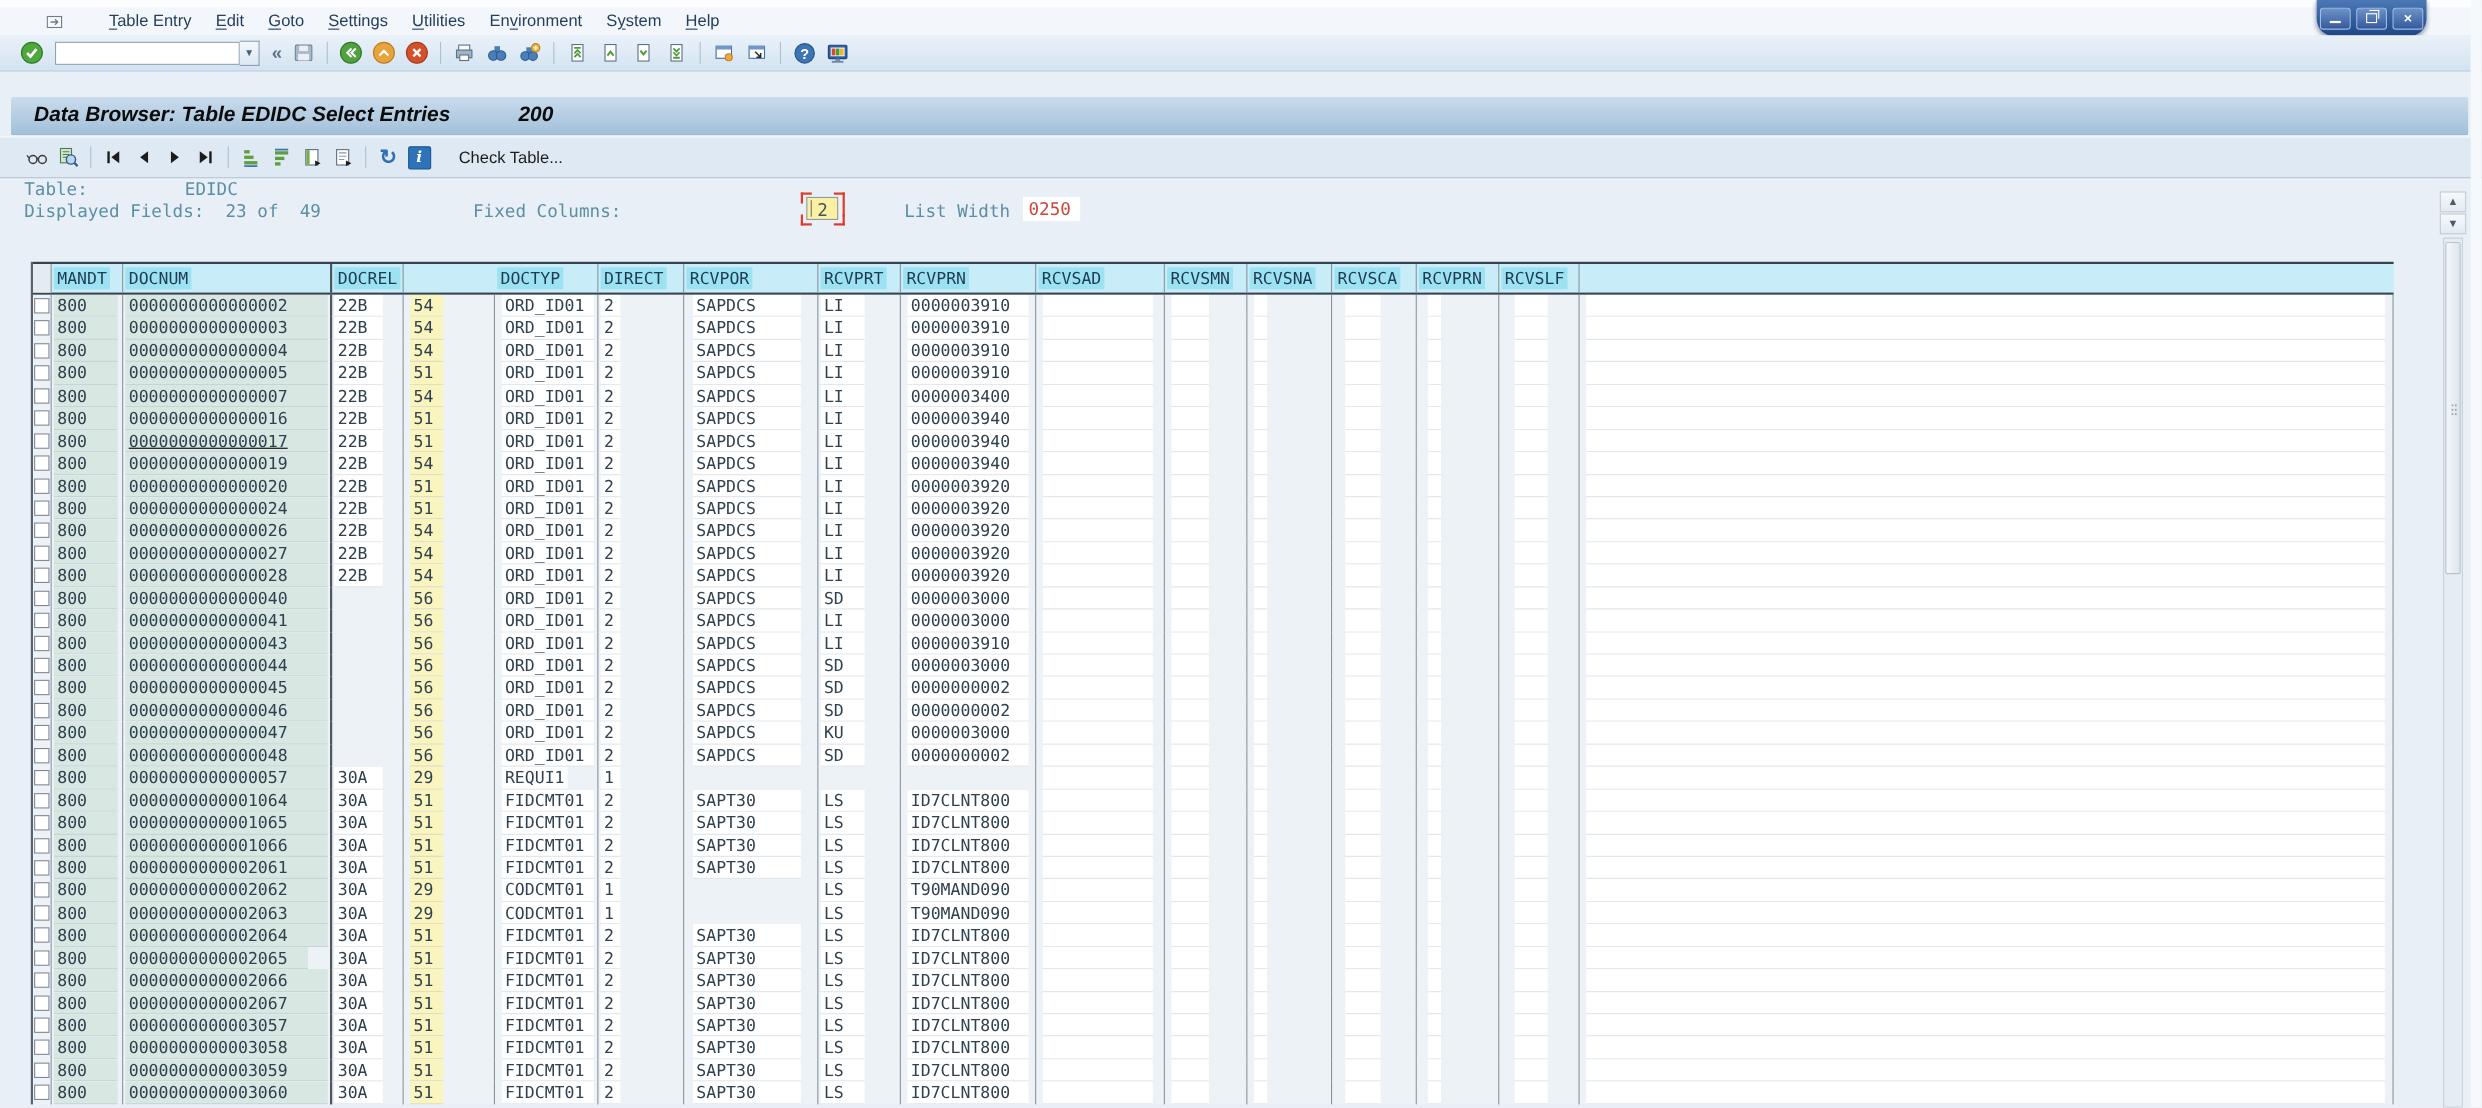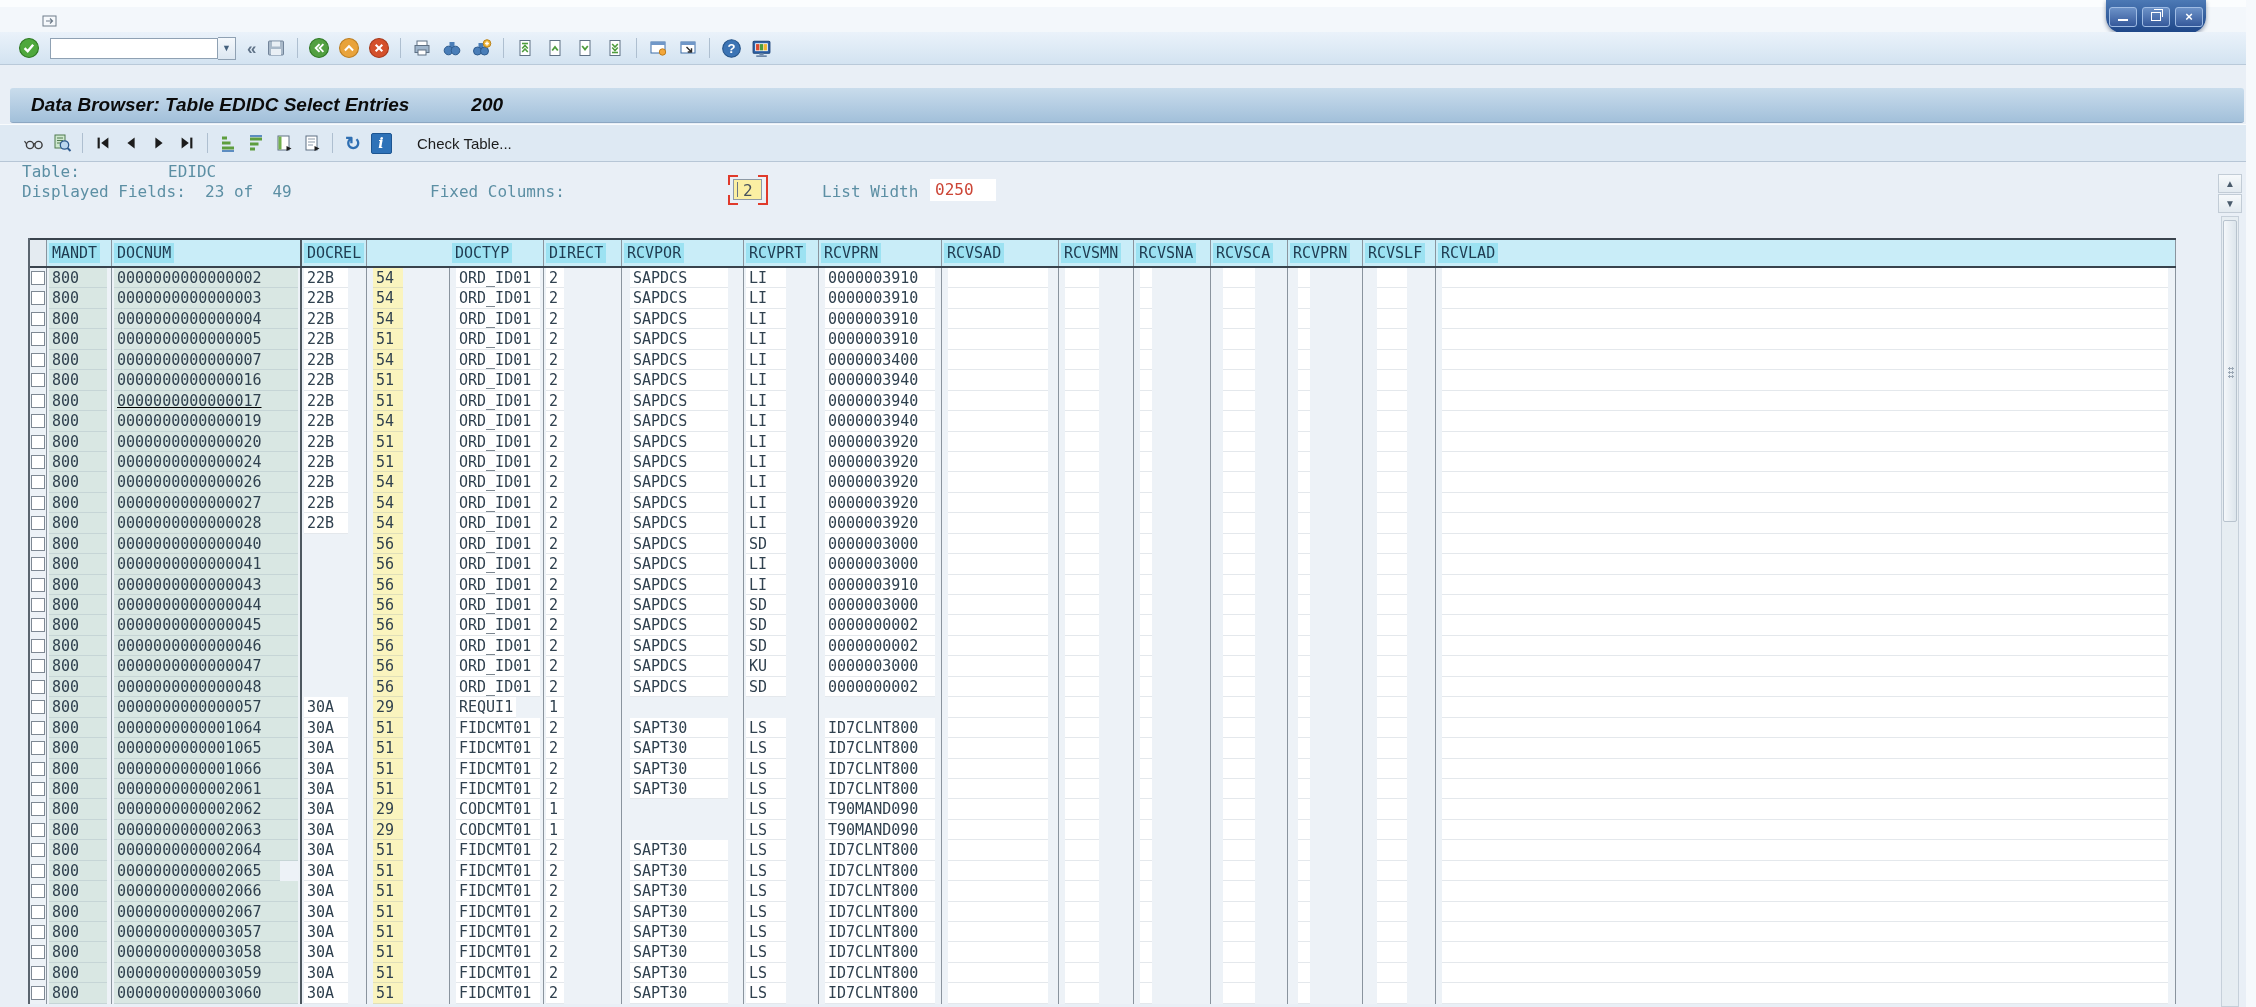--- a/index.html
+++ b/index.html
@@ -55,21 +55,21 @@
   .info-txt{position:absolute;font:16px/20px "DejaVu Sans Mono",monospace;color:#5C8FA4;white-space:pre;}
   .fc-wrap{position:absolute;left:728px;top:175px;width:40px;height:30px;}
   .fc-field{position:absolute;left:5px;top:4px;width:29px;height:21px;background:#FBEFA3;border:1px solid #8E9AA6;
     font:16px/21px "DejaVu Sans Mono",monospace;color:#47525D;padding-left:9px;box-sizing:border-box;}
   .fc-field:before{content:"";position:absolute;left:3px;top:2px;width:1px;height:15px;background:#6B7682;}
   .corner{position:absolute;width:8px;height:8px;}
   .corner.tl{left:0;top:0;border-left:2px solid #E03A2B;border-top:2px solid #E03A2B;}
   .corner.tr{right:0;top:0;border-right:2px solid #E03A2B;border-top:2px solid #E03A2B;}
   .corner.bl{left:0;bottom:0;border-left:2px solid #E03A2B;border-bottom:2px solid #E03A2B;}
   .corner.br{right:0;bottom:0;border-right:2px solid #E03A2B;border-bottom:2px solid #E03A2B;}
-  .lw-value{position:absolute;left:930px;top:179px;width:66px;height:22px;background:#FFFFFF;
+  .lw-value{position:absolute;left:930px;top:179px;width:52px;height:22px;background:#FFFFFF;
     font:16px/22px "DejaVu Sans Mono",monospace;color:#CC4536;padding-left:5px;box-sizing:border-box;}
   
   .datatable{position:absolute;left:28px;top:238px;border-left:2px solid #5A646E;}
   .thead{display:flex;height:30px;background:#C9EDF8;border-top:2px solid #39434D;border-bottom:2px solid #39434D;box-sizing:border-box;}
   .th{border-right:1px solid #8A949E;display:flex;align-items:center;flex:none;box-sizing:border-box;overflow:hidden;}
   .th-label{font:15px/18px "DejaVu Sans Mono",monospace;color:#1F3B50;background:#9CE2F2;padding:1px 3px;margin-left:2px;white-space:pre;}
   .marker-h{width:17px;background:#E4EBF1;}
   .tr{display:flex;height:20.45px;background:#EDF2F7;}
   .td{position:relative;border-right:1px solid #8A949E;height:100%;overflow:hidden;flex:none;display:flex;box-sizing:border-box;}
   .td.marker{width:17px;}
@@ -95,20 +95,30 @@
 
 <div class="top-strip"></div>
 
 <div class="menubar">
   <span class="winmenu-icon">
     <svg width="16" height="13" viewBox="0 0 16 13">
         <rect x="1" y="2" width="13" height="10" fill="#F6F9FC" stroke="#6E7C8A"></rect>
         <path d="M4 7h6M8 4.5L10.5 7 8 9.5" stroke="#6E7C8A" fill="none" stroke-width="1.2"></path>
       </svg>
   </span>
+  <span style="display:flex;align-items:center;">
+      <span class="menu-item"><u>T</u>able Entry</span>
+      <span class="menu-item"><u>E</u>dit</span>
+      <span class="menu-item"><u>G</u>oto</span>
+      <span class="menu-item"><u>S</u>ettings</span>
+      <span class="menu-item"><u>U</u>tilities</span>
+      <span class="menu-item">En<u>v</u>ironment</span>
+      <span class="menu-item">S<u>y</u>stem</span>
+      <span class="menu-item"><u>H</u>elp</span>
+    </span>
 </div>
 
 <div class="win-controls">
   <span class="wc-btn">
       <span class="wc-min-bar"></span>
     </span>
   <span class="wc-btn">
       <span class="wc-restore"></span>
     </span>
   <span class="wc-btn">
@@ -434,23 +444,20 @@
       </div>
       <div class="th" style="width: 77px;">
         <span class="th-label">RCVSCA</span>
       </div>
       <div class="th" style="width: 75px;">
         <span class="th-label">RCVPRN</span>
       </div>
       <div class="th" style="width: 73px;">
         <span class="th-label">RCVSLF</span>
       </div>
-      <div class="th" style="width: 740px;">
-        <span class="th-label">RCVLAD</span>
-      </div>
     </div>
     <div class="tr">
       <div class="td marker">
         <div class="checkbox"></div>
       </div>
       <div class="td" style="width: 65px;">
         <div class="field key" style="width: 58px; margin-left: 2px;">800</div>
       </div>
       <div class="td fixed-sep" style="width: 190px;">
         <div class="field key" style="width: 184px; margin-left: 2px;">0000000000000002</div>

